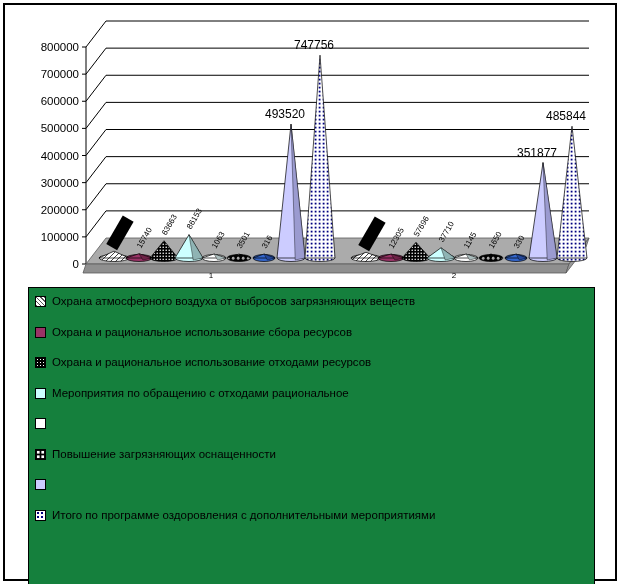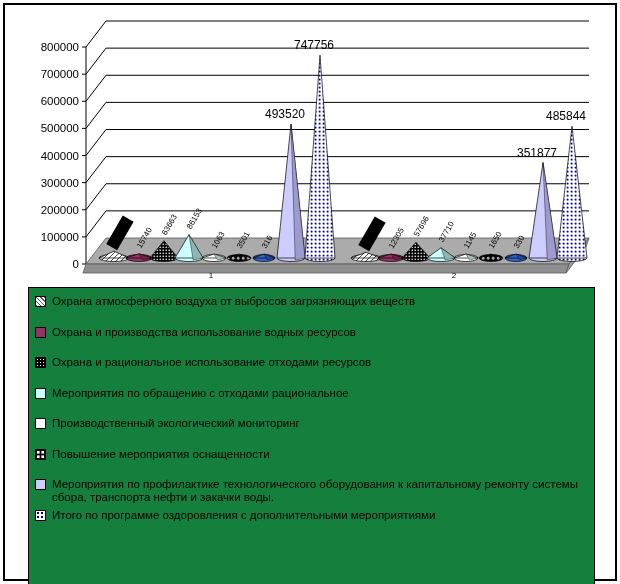--- a/index.html
+++ b/index.html
@@ -194,39 +194,37 @@
     </g>
 </svg>
 
 <div class="legend">
   <div class="legend-row">
     <span class="sw sw1"></span>
     <span class="legend-label">Охрана атмосферного воздуха от выбросов загрязняющих веществ</span>
   </div>
   <div class="legend-row">
     <span class="sw sw2"></span>
-    <span class="legend-label">Охрана и производства использование водных ресурсов</span>
+    <span class="legend-label">Охрана и рациональное использование сбора ресурсов</span>
   </div>
   <div class="legend-row">
     <span class="sw sw3"></span>
     <span class="legend-label">Охрана и рациональное использование отходами ресурсов</span>
   </div>
   <div class="legend-row">
     <span class="sw sw4"></span>
     <span class="legend-label">Мероприятия по обращению с отходами рациональное</span>
   </div>
   <div class="legend-row">
     <span class="sw sw5"></span>
-    <span class="legend-label">Производственный экологический мониторинг</span>
   </div>
   <div class="legend-row">
     <span class="sw sw6"></span>
-    <span class="legend-label">Повышение мероприятия оснащенности</span>
+    <span class="legend-label">Повышение загрязняющих оснащенности</span>
   </div>
   <div class="legend-row">
     <span class="sw sw8"></span>
-    <span class="legend-label">Мероприятия по профилактике технологического оборудования к капитальному ремонту системы сбора, транспорта нефти и закачки воды.</span>
   </div>
   <div class="legend-row short">
     <span class="sw sw9"></span>
     <span class="legend-label">Итого по программе оздоровления с дополнительными мероприятиями</span>
   </div>
 </div>
 
 </body></html>

